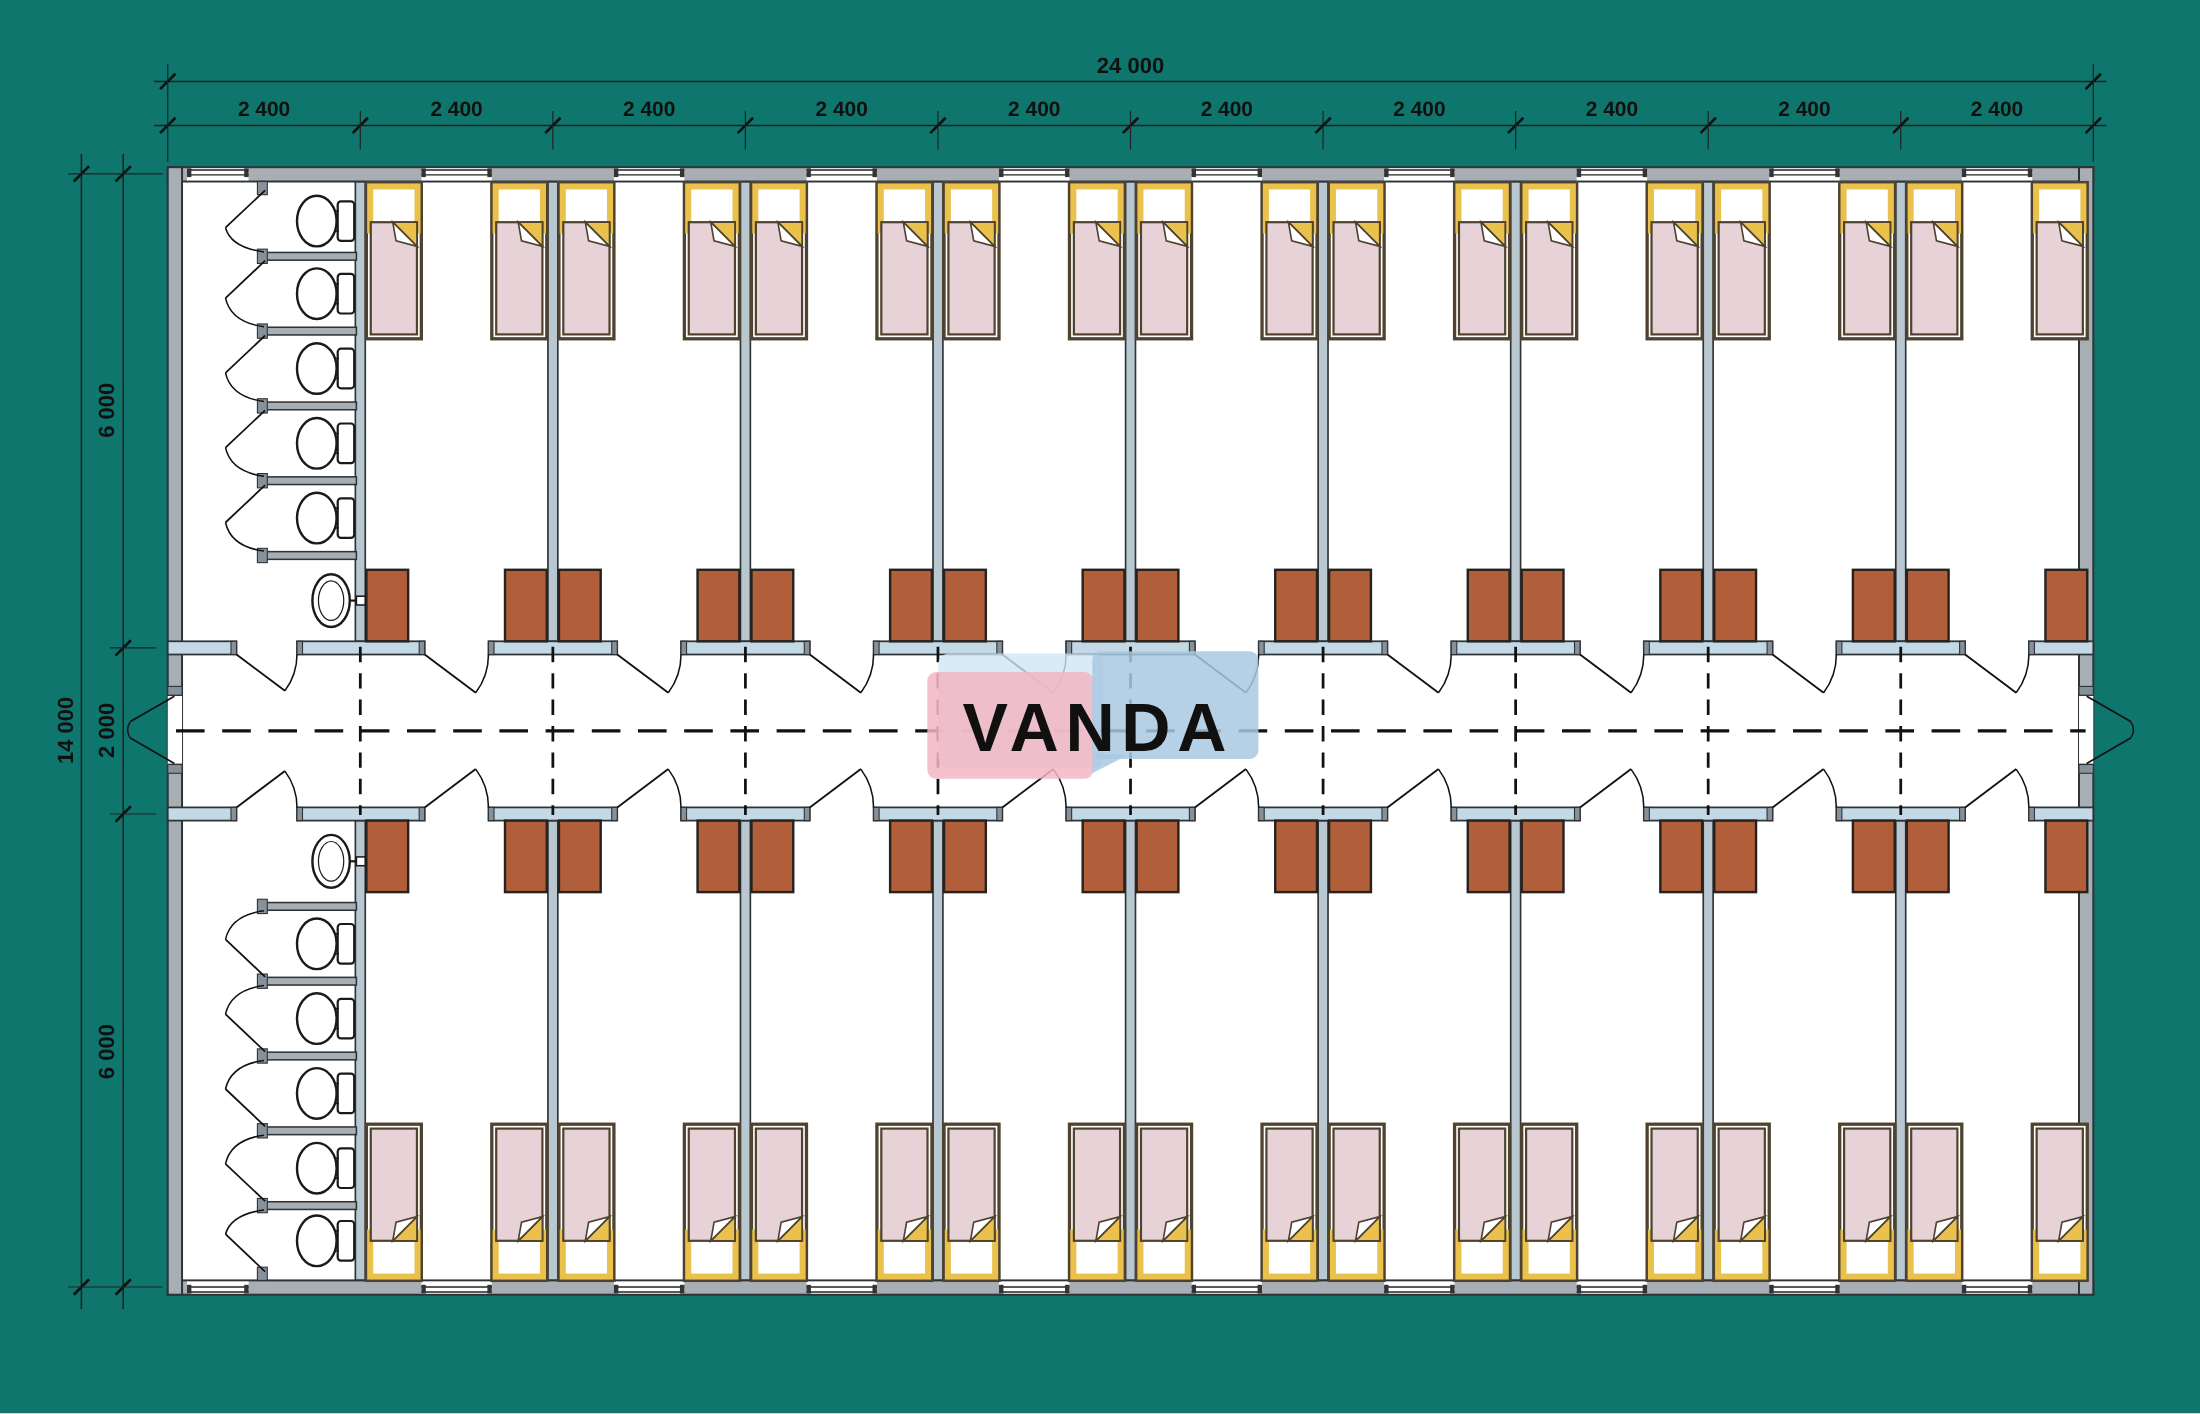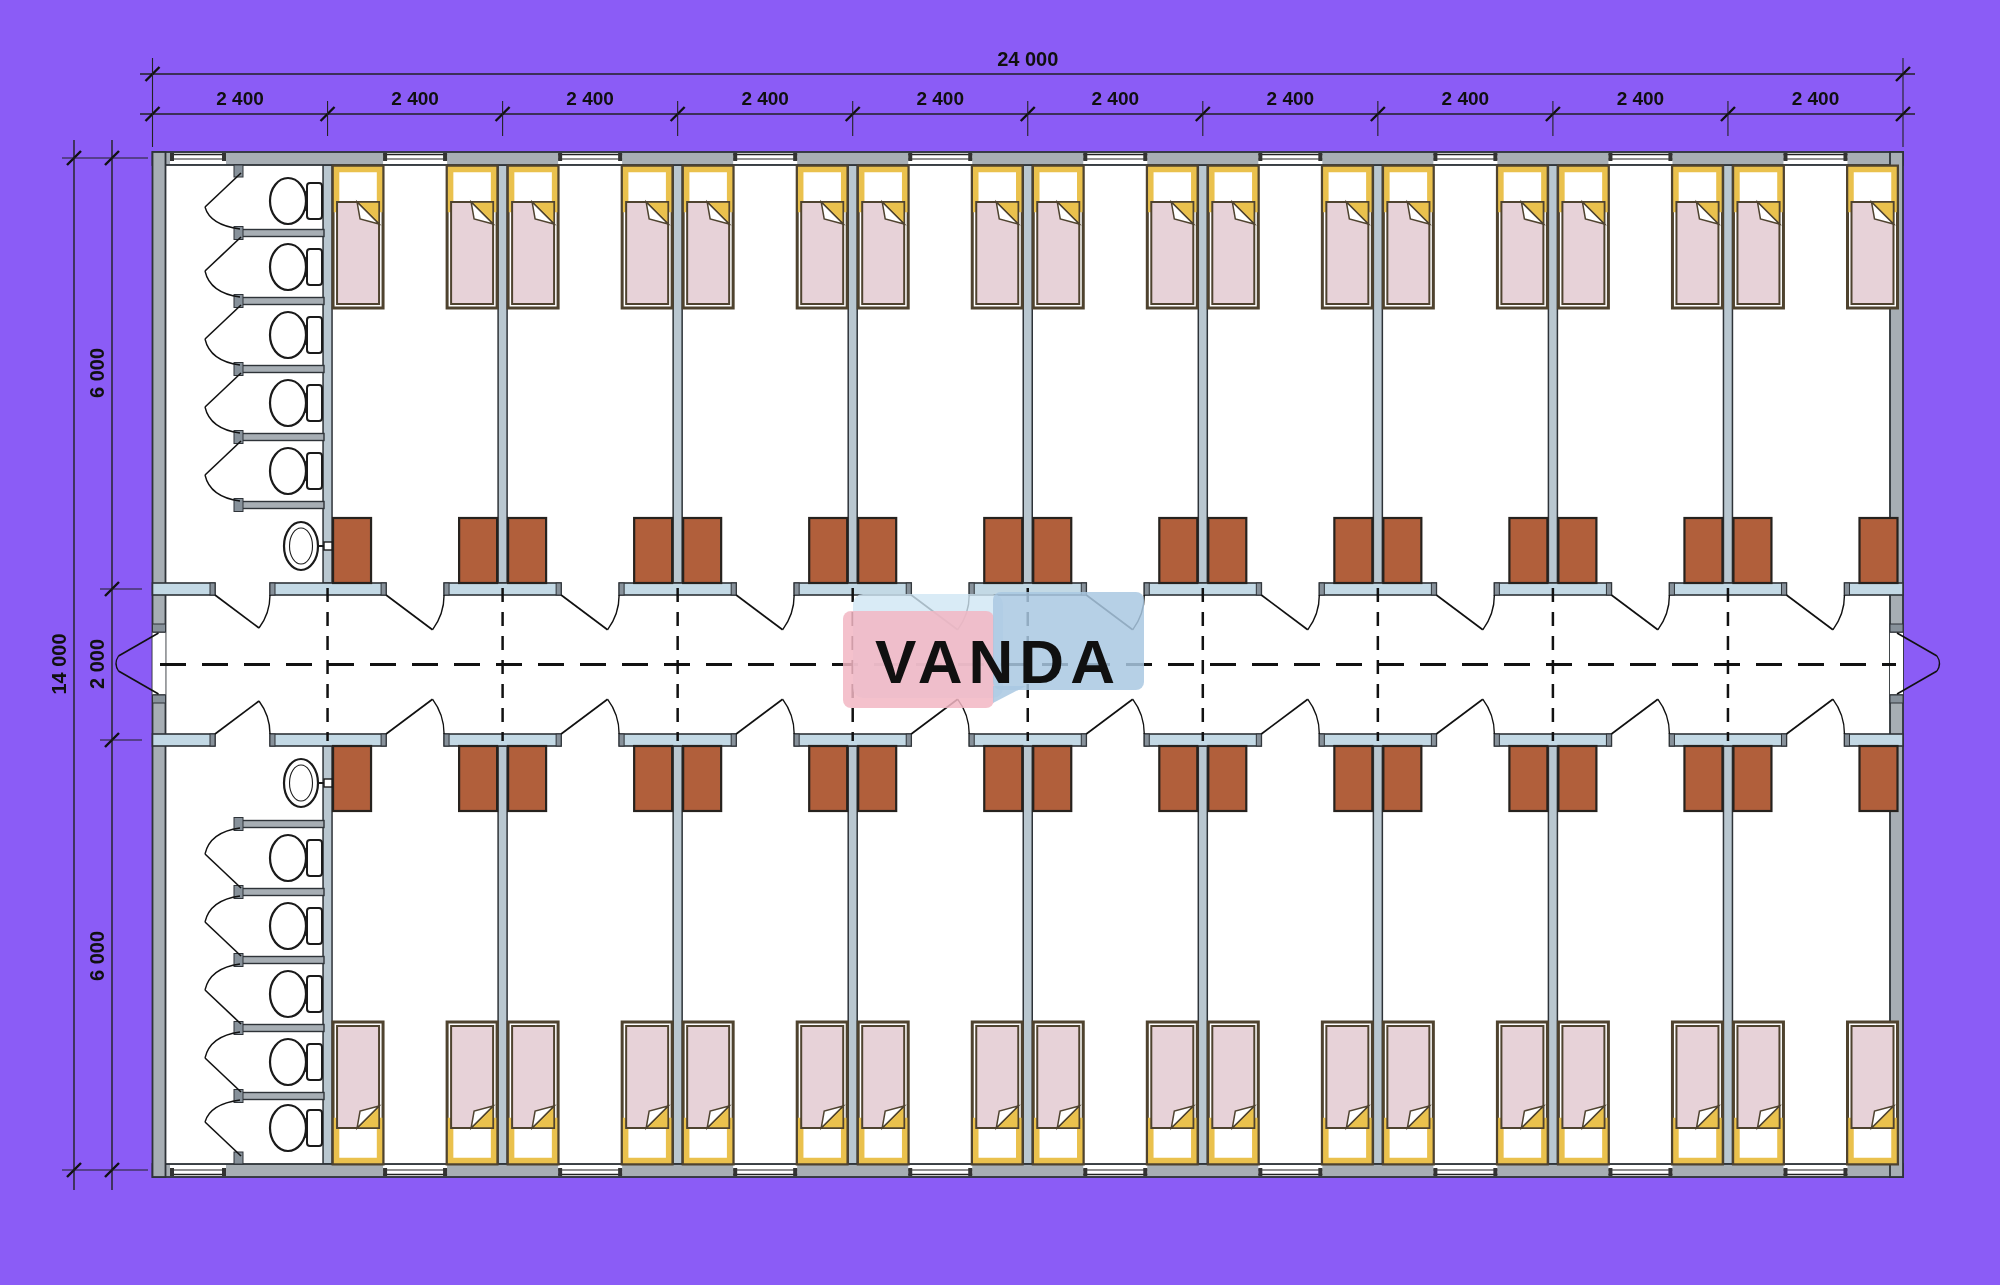--- a/index.html
+++ b/index.html
@@ -1,16 +1,16 @@
 <!DOCTYPE html>
 <html><head>
 <meta charset="utf-8">
 <style>
   html,body{margin:0;padding:0;background:#ffffff;}
-  .stage{position:relative;width:2000px;height:1285px;background:#8b5cf6;overflow:hidden;
+  .stage{position:relative;width:2000px;height:1285px;background:#0f766e;overflow:hidden;
          font-family:"Liberation Sans",sans-serif;}
   svg text{font-family:"Liberation Sans",sans-serif;font-weight:bold;fill:#101010;}
 </style>
 </head>
 <body>
 
 <div class="stage">
   <svg id="plan" width="2000" height="1285" viewBox="0 0 2000 1285">
       <rect x="152.5" y="152" width="1750.5" height="1025" fill="#ffffff"></rect>
       <g>

